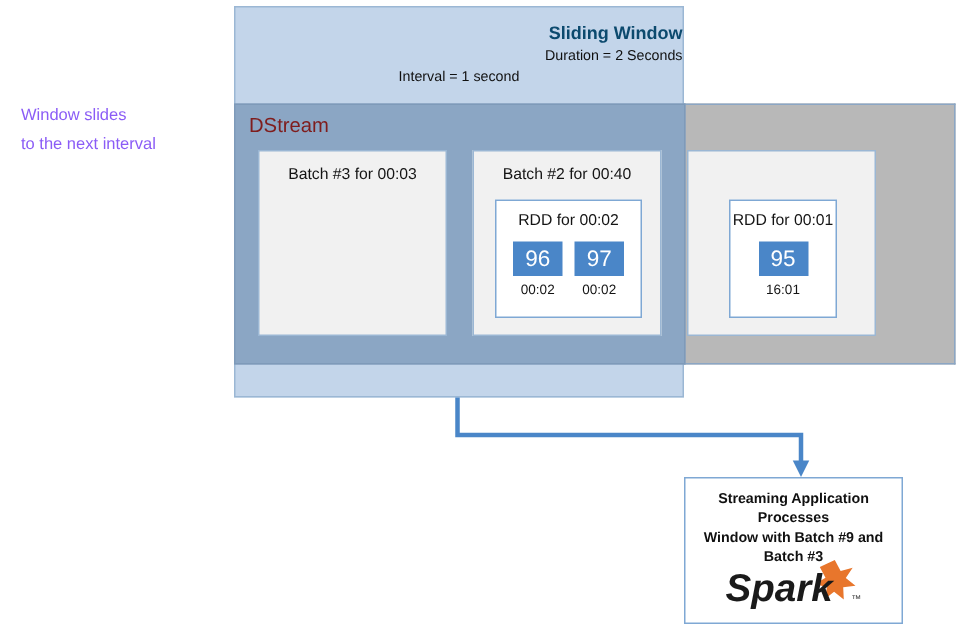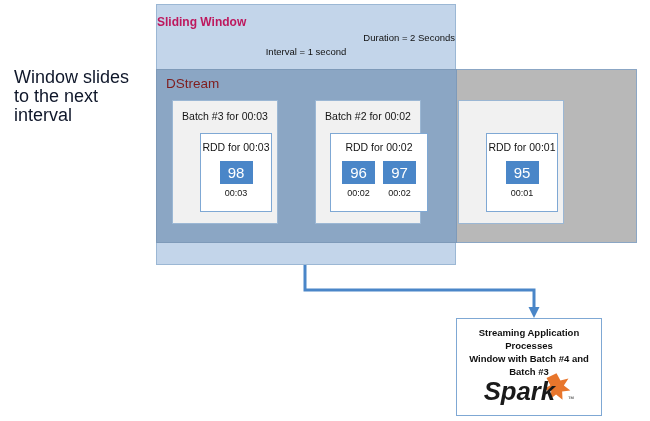--- a/index.html
+++ b/index.html
@@ -22,45 +22,45 @@
     width: 650px;
     height: 421px;
   }
 
   
   #caption {
     position: absolute;
     left: 14px;
     top: 68px;
     width: 140px;
-    font-size: 18px;
+    font-size: 11px;
     line-height: 19px;
-    color: #0f172a;
+    color: #8b5cf6;
     white-space: pre-line;
   }
 
   
   #sliding-window {
     position: absolute;
     left: 156px;
     top: 4px;
     width: 300px;
     height: 261px;
     background: #c3d5ea;
     border: 1px solid #9bb7d4;
     box-sizing: border-box;
   }
   #sliding-window-title {
     position: absolute;
     left: 0; right: 0;
     top: 10px;
-    text-align: left;
+    text-align: right;
     font-size: 12px;
     font-weight: bold;
-    color: #be185d;
+    color: #0c4a6e;
   }
   #sliding-window-line1 {
     position: absolute;
     left: 0; right: 0;
     top: 27px;
     text-align: right;
     font-size: 9.5px;
     color: #101010;
   }
   #sliding-window-line2 {
@@ -101,21 +101,21 @@
     left: 9px;
     top: 6px;
     font-size: 13.5px;
     color: #7f1d1d;
   }
 
   
   .batch {
     position: absolute;
     top: 100px;
-    width: 106px;
+    width: 126px;
     height: 124px;
     background: #f1f1f1;
     border: 1px solid #9bb7d4;
     box-sizing: border-box;
   }
   #batch-3 { left: 172px; }
   #batch-2 { left: 315px; }
   #batch-1 { left: 458px; }
   .batch-title {
     position: absolute;
@@ -224,33 +224,24 @@
     <div id="sliding-window-line1">Duration = 2 Seconds</div>
     <div id="sliding-window-line2">Interval = 1 second</div>
   </div>
 
   <div id="dstream">
     <div id="dstream-label">DStream</div>
   </div>
 
   <div class="batch" id="batch-3">
     <div class="batch-title">Batch #3 for 00:03</div>
-    <div class="rdd rdd-1">
-      <div class="rdd-title">RDD for 00:03</div>
-      <div class="rdd-cells">
-        <div class="cell">
-          <div class="cell-value">98</div>
-          <div class="cell-time">00:03</div>
-        </div>
-      </div>
-    </div>
   </div>
 
   <div class="batch" id="batch-2">
-    <div class="batch-title">Batch #2 for 00:02</div>
+    <div class="batch-title">Batch #2 for 00:40</div>
     <div class="rdd rdd-2">
       <div class="rdd-title">RDD for 00:02</div>
       <div class="rdd-cells">
         <div class="cell">
           <div class="cell-value">96</div>
           <div class="cell-time">00:02</div>
         </div>
         <div class="cell">
           <div class="cell-value">97</div>
           <div class="cell-time">00:02</div>
@@ -258,35 +249,35 @@
       </div>
     </div>
   </div>
 
   <div class="batch" id="batch-1">
     <div class="rdd rdd-1">
       <div class="rdd-title">RDD for 00:01</div>
       <div class="rdd-cells">
         <div class="cell">
           <div class="cell-value">95</div>
-          <div class="cell-time">00:01</div>
+          <div class="cell-time">16:01</div>
         </div>
       </div>
     </div>
   </div>
 
   <svg id="arrow-svg" viewBox="0 0 650 421">
     <polyline points="305,265 305,290 534,290 534,310" fill="none" stroke="#4a86c8" stroke-width="3"></polyline>
     <polygon points="534,318 528.5,307 539.5,307" fill="#4a86c8"></polygon>
   </svg>
 
   <div id="output-box">
     <div id="output-text">Streaming Application
 Processes
-Window with Batch #4 and
+Window with Batch #9 and
 Batch #3</div>
     <svg id="spark-logo" viewBox="0 0 146 42">
 
       <path d="M104.5 4.5 L108.6 12.2 L117.0 10.0 L112.2 17.2 L119.0 22.6 L110.4 23.6 L110.8 32.2 L104.0 26.8 L97.6 31.8 L99.0 23.4 L90.6 21.6 L98.0 17.0 L94.0 9.4 Z" fill="#e8762c"></path>
 
       <text x="28" y="33" font-family="'Liberation Sans', sans-serif" font-size="27" font-weight="bold" font-style="italic" fill="#1a1a1a">Spark</text>
       <text x="116" y="34" font-family="'Liberation Sans', sans-serif" font-size="7" fill="#3a3a3a">™</text>
     </svg>
   </div>
 

